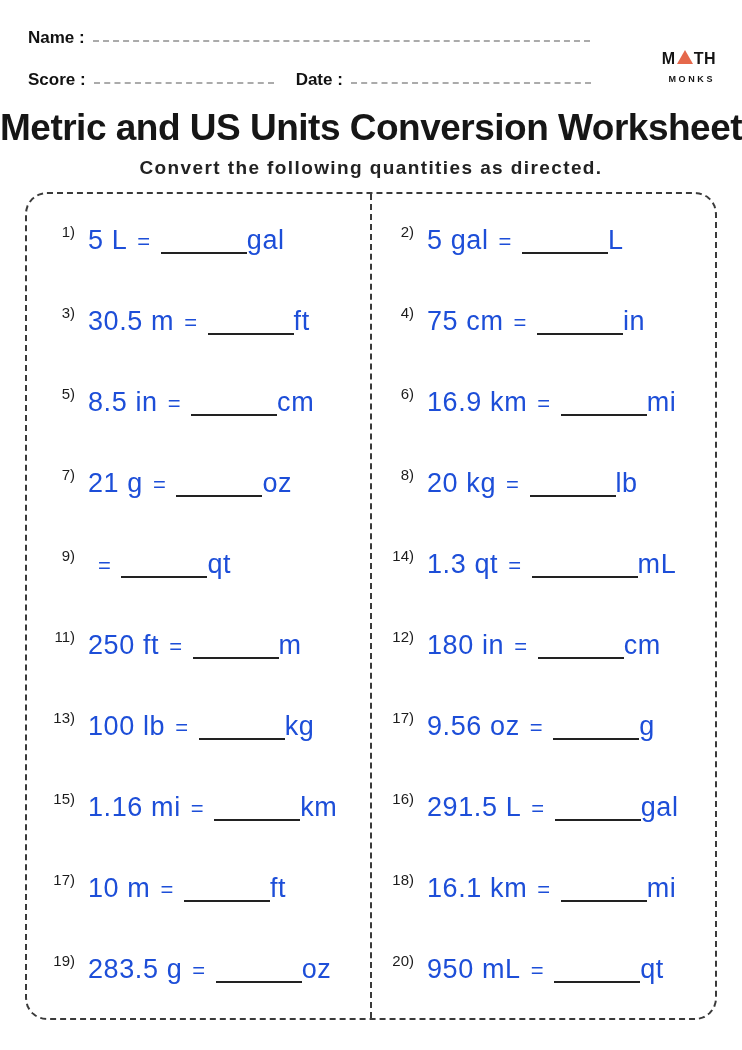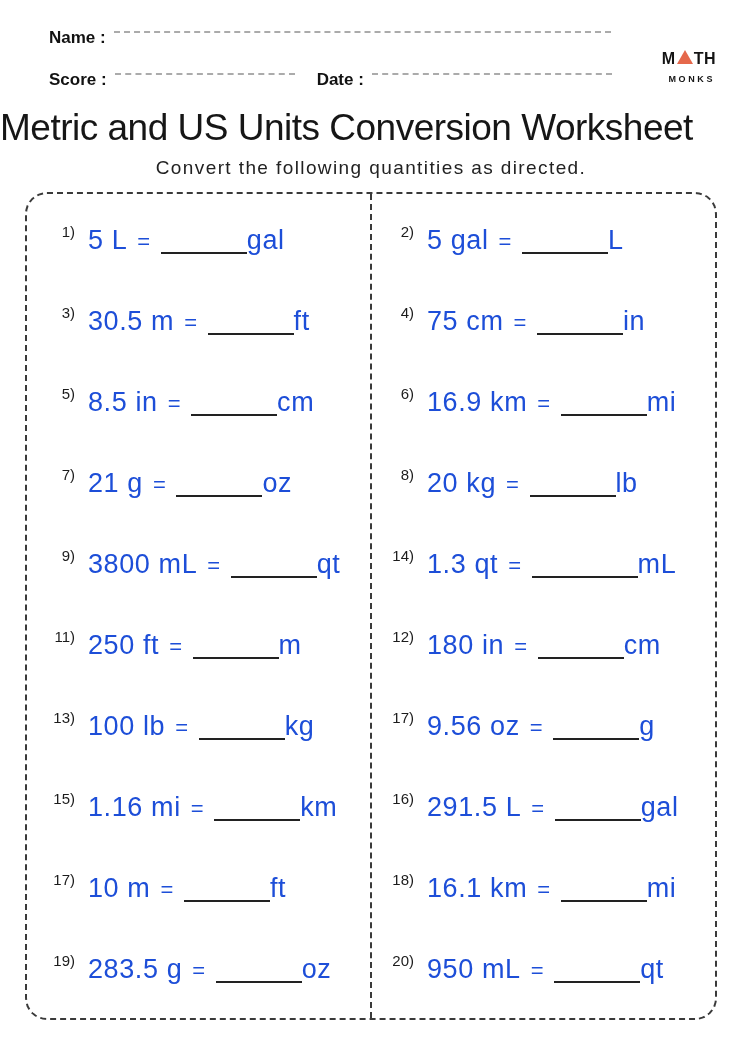--- a/index.html
+++ b/index.html
@@ -15,22 +15,21 @@
     font-family: "Liberation Sans", sans-serif;
     color: #1c1c1c;
     overflow: hidden;
   }
 
   
   .hdr-row {
     position: absolute;
     left: 28px;
     display: flex;
-    align-items: flex-start;
-    margin-left: 21px;
+    align-items: center;
   }
   .hdr-row.name-row  { top: 28px; width: 562px; }
   .hdr-row.score-row { top: 70px; width: 567px; }
   .hdr-label {
     font-size: 17px;
     font-weight: bold;
     color: #121212;
     white-space: nowrap;
   }
   .fill-line {
@@ -76,37 +75,38 @@
     margin-top: 8px;
     margin-right: 1px;
   }
 
   
   .title {
     position: absolute;
     top: 107px;
     left: 0;
     width: 100%;
-    text-align: left;
+    text-align: right;
     font-size: 37px;
-    font-weight: normal;
+    font-weight: bold;
     letter-spacing: -0.5px;
     color: #161616;
     white-space: nowrap;
   }
   .subtitle {
     position: absolute;
     top: 157px;
     left: 0;
     width: 100%;
     text-align: center;
     font-size: 19px;
     letter-spacing: 1.4px;
     color: #222222;
     white-space: nowrap;
+    font-weight: bold;
   }
 
   
   .box {
     position: absolute;
     top: 192px;
     left: 25px;
     width: 692px;
     height: 828px;
     box-sizing: border-box;
@@ -224,21 +224,20 @@
       <span>21 g</span>
       <span class="eq">=</span>
       <span class="blank"></span>
       <span class="unit">oz</span>
     </span>
   </div>
 
   <div class="prob">
     <span class="pnum">9)</span>
     <span class="ptext">
-      <span>3800 mL</span>
       <span class="eq">=</span>
       <span class="blank"></span>
       <span class="unit">qt</span>
     </span>
   </div>
 
   <div class="prob">
     <span class="pnum">11)</span>
     <span class="ptext">
       <span>250 ft</span>

